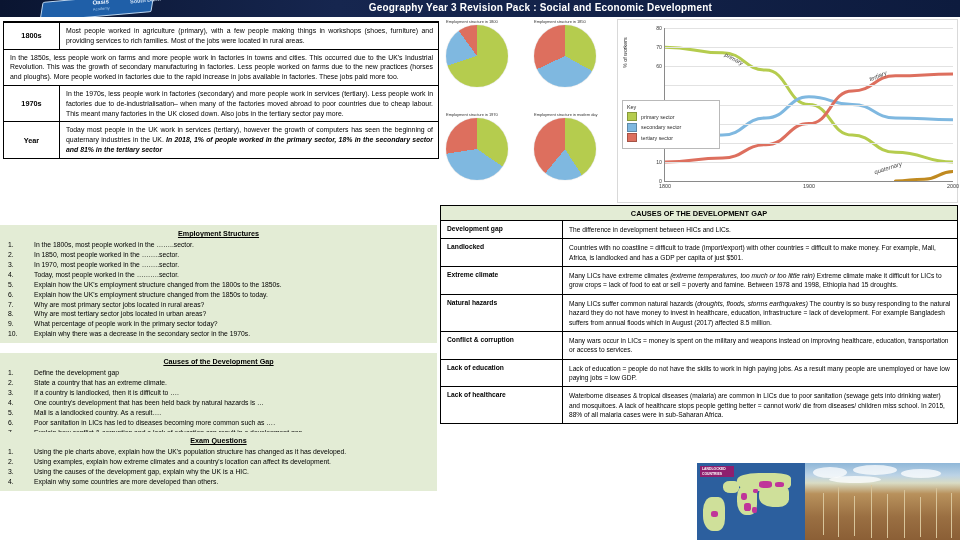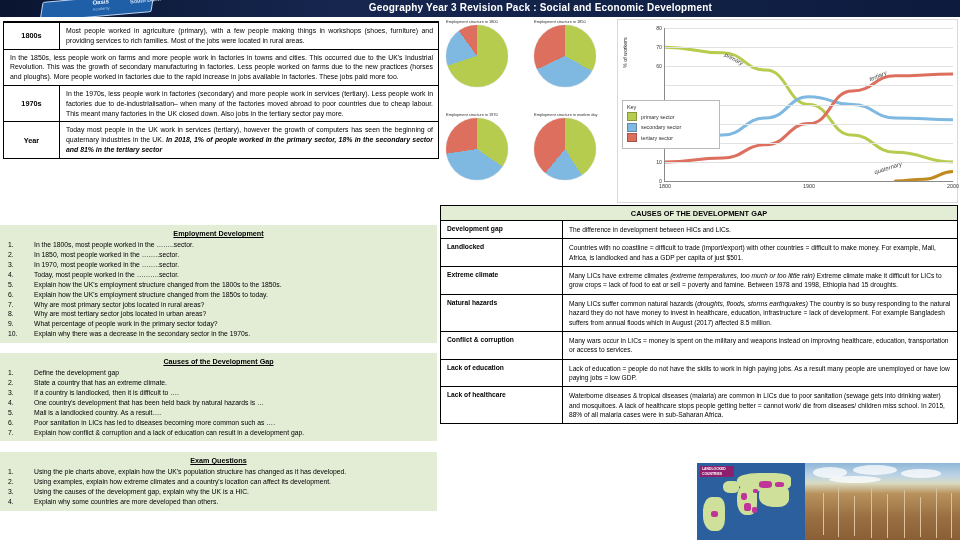--- a/index.html
+++ b/index.html
@@ -78,21 +78,21 @@
     text-align:center;font-size:7.2px;font-weight:bold;
     text-decoration:underline;margin:2px 0 2px 0;
   }
   .qlist{list-style:none;margin:0;padding:0;}
   .qitem{display:flex;font-size:6.8px;line-height:1.46;}
   .qnum{width:34px;min-width:34px;padding-left:8px;box-sizing:border-box;}
   .qtext{flex:1;padding-right:6px;}
 
   #panel-employment{top:225px;}
   #panel-causes{top:353px;}
-  #panel-exam{top:452px;}
+  #panel-exam{top:432px;}
 
   
   #charts{
     position:absolute;left:440px;top:17px;width:520px;height:186px;
     background:#ffffff;
   }
   .pie-block{position:absolute;}
   .pie-caption{
     font-size:4.1px;color:#3a3a3a;white-space:nowrap;
     margin-bottom:1px;letter-spacing:-.1px;
@@ -220,21 +220,21 @@
     <div class="econ-body">In the 1970s, less people work in factories (secondary) and more people work in services (tertiary). Less people work in factories due to de-industrialisation– when many of the factories moved abroad to poor countries due to cheap labour. This meant many factories in the UK closed down. Also jobs in the tertiary sector pay more.</div>
   </div>
 
   <div class="econ-row">
     <div class="econ-year">Year</div>
     <div class="econ-body"><span>Today most people in the UK work in services (tertiary), however the growth of computers has seen the beginning of quaternary industries in the UK.</span> <em>In 2018, 1% of people worked in the primary sector, 18% in the secondary sector and 81% in the tertiary sector</em></div>
   </div>
 </div>
 
 <div class="qpanel" id="panel-employment">
-  <div class="qtitle">Employment Development</div>
+  <div class="qtitle">Employment Structures</div>
   <ol class="qlist">
     <li class="qitem">
         <span class="qnum">1.</span>
         <span class="qtext">In the 1800s, most people worked in the ……..sector.</span>
       </li>
     <li class="qitem">
         <span class="qnum">2.</span>
         <span class="qtext">In 1850, most people worked in the ……..sector.</span>
       </li>
     <li class="qitem">

